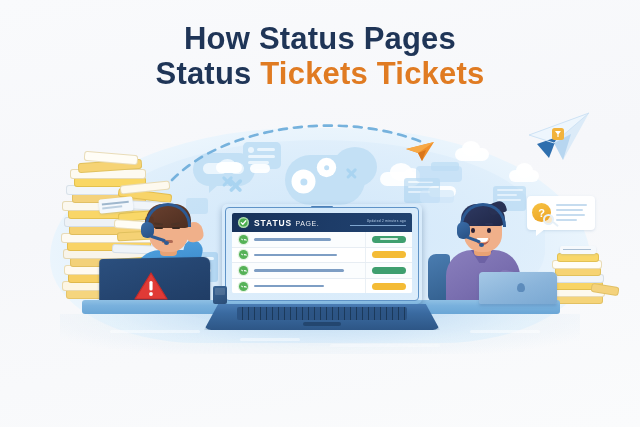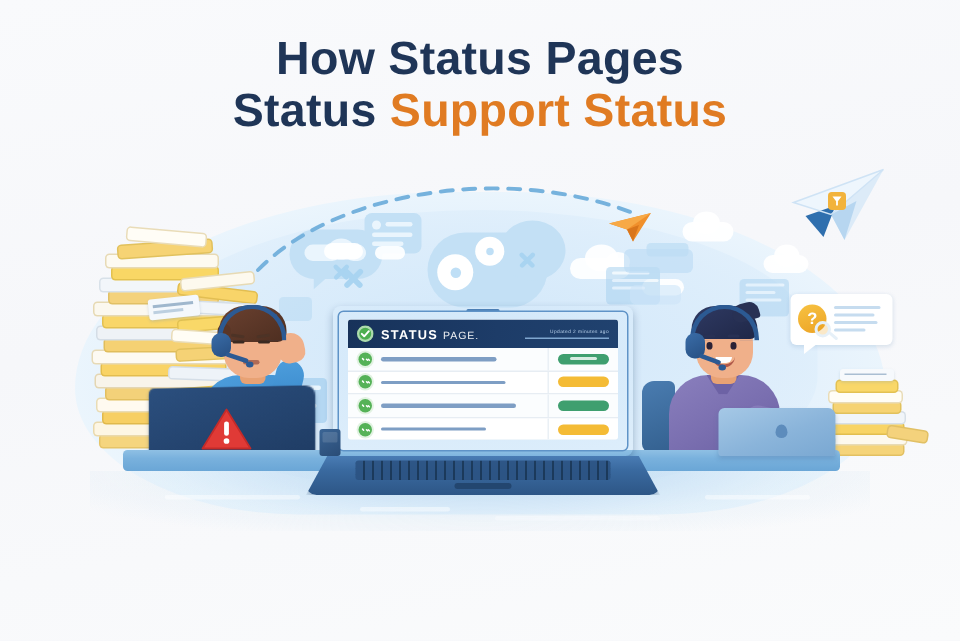--- a/index.html
+++ b/index.html
@@ -138,21 +138,21 @@
 </head>
 <body>
 
 <div class="stage">
 
   <div class="blob"></div>
   <div class="blob2"></div>
 
   <div class="title">
     <div class="l1">How Status Pages</div>
-    <div class="l2"><span>Status </span><span class="accent">Support Status</span></div>
+    <div class="l2"><span>Status </span><span class="accent">Tickets Tickets</span></div>
   </div>
 
   <div class="bub tail" style="left:193px;top:153px;width:62px;height:33px;border-radius:18px;">
     <div style="position:absolute;left:10px;top:10px;width:24px;height:11px;background:#eaf5fd;border-radius:8px;"></div>
     <div style="position:absolute;left:26px;top:6px;width:17px;height:14px;background:#eaf5fd;border-radius:50%;"></div>
     <div style="position:absolute;left:37px;top:10px;width:14px;height:11px;background:#eaf5fd;border-radius:7px;"></div>
   </div>
 
   <div class="bub" style="left:243px;top:142px;width:38px;height:27px;border-radius:5px;">
     <div style="position:absolute;left:5px;top:5px;width:6px;height:6px;border-radius:50%;background:#eaf5fd;"></div>

